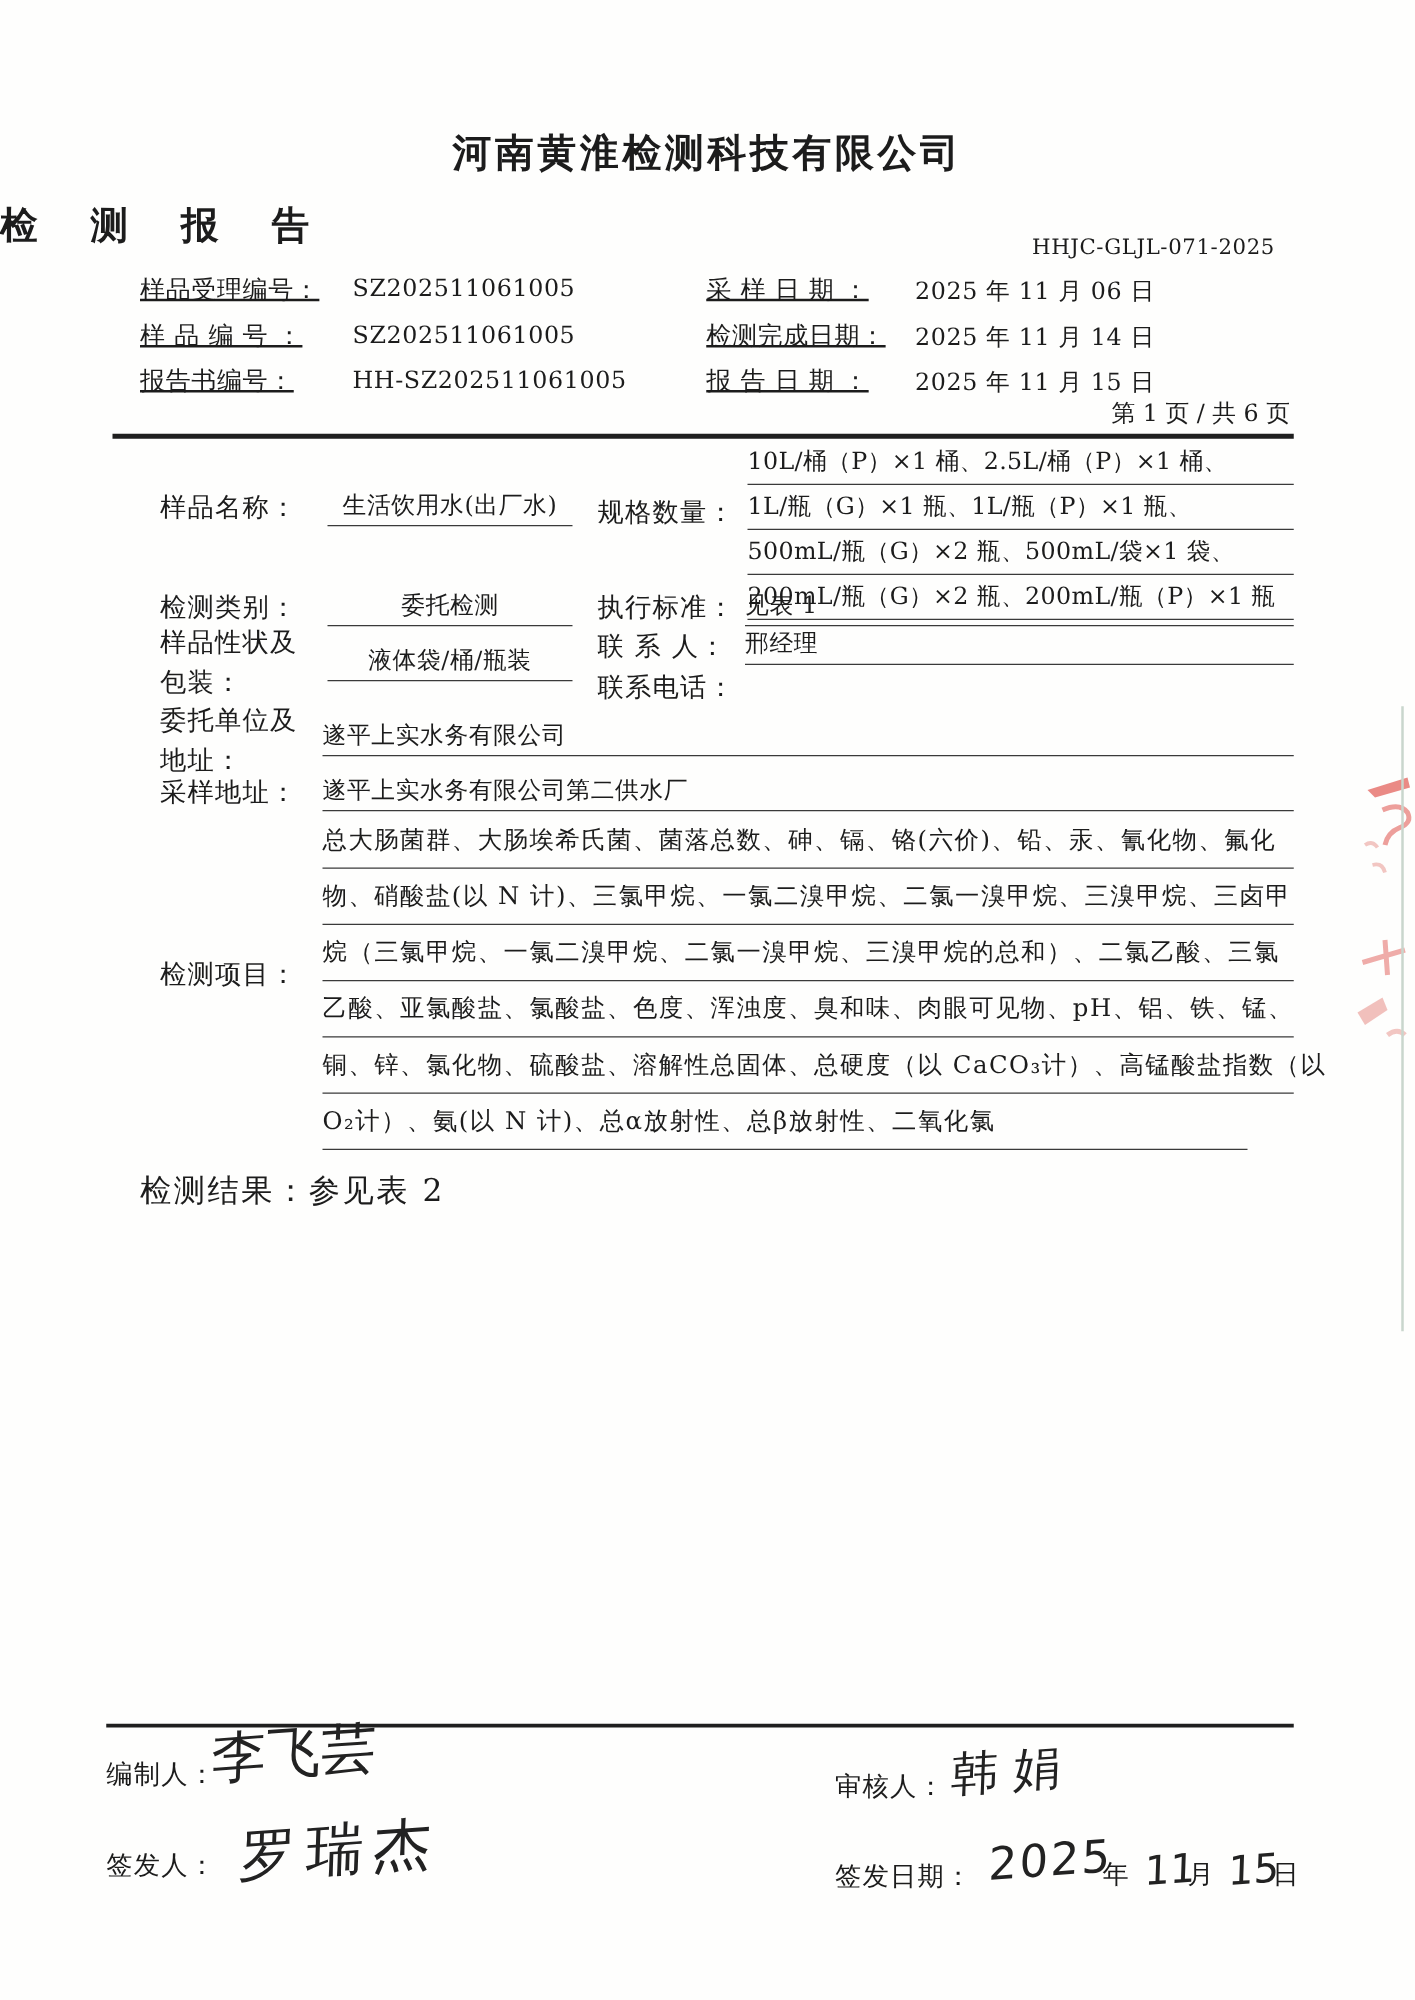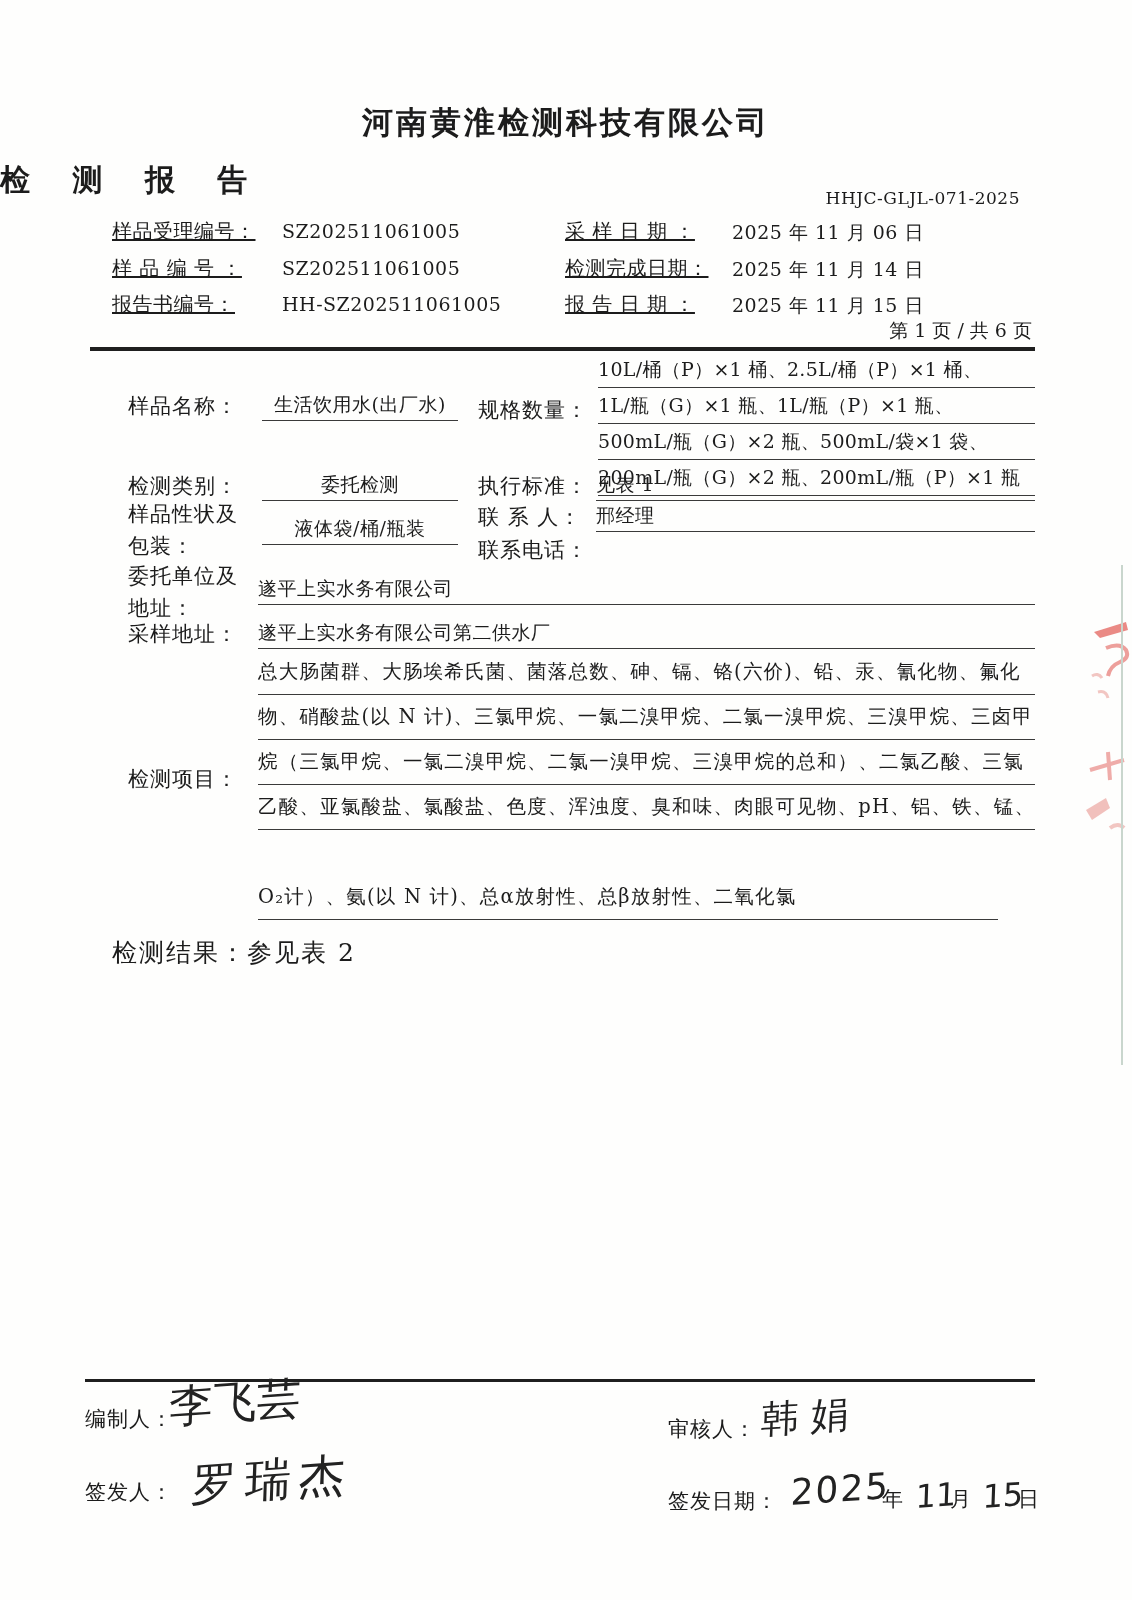--- a/index.html
+++ b/index.html
@@ -80,20 +80,21 @@
   <div class="abs fvalue ul" style="top:572px;left:258px;width:777px;">遂平上实水务有限公司</div>
 
   <div class="abs flabel" style="top:620px;left:128px;">采样地址：</div>
   <div class="abs fvalue ul" style="top:616px;left:258px;width:777px;">遂平上实水务有限公司第二供水厂</div>
 
   <div class="abs flabel" style="top:765px;left:128px;">检测项目：</div>
   <div class="abs itemline ul" style="top:650px;left:258px;width:777px;">总大肠菌群、大肠埃希氏菌、菌落总数、砷、镉、铬(六价)、铅、汞、氰化物、氟化</div>
   <div class="abs itemline ul" style="top:695px;left:258px;width:777px;">物、硝酸盐(以 N 计)、三氯甲烷、一氯二溴甲烷、二氯一溴甲烷、三溴甲烷、三卤甲</div>
   <div class="abs itemline ul" style="top:740px;left:258px;width:777px;">烷（三氯甲烷、一氯二溴甲烷、二氯一溴甲烷、三溴甲烷的总和）、二氯乙酸、三氯</div>
   <div class="abs itemline ul" style="top:785px;left:258px;width:777px;">乙酸、亚氯酸盐、氯酸盐、色度、浑浊度、臭和味、肉眼可见物、pH、铝、铁、锰、</div>
+  <div class="abs itemline ul" style="top:830px;left:258px;width:777px;">铜、锌、氯化物、硫酸盐、溶解性总固体、总硬度（以 CaCO₃计）、高锰酸盐指数（以</div>
   <div class="abs itemline ul" style="top:875px;left:258px;width:740px;">O₂计）、氨(以 N 计)、总α放射性、总β放射性、二氧化氯</div>
 
   <div class="abs result-line" style="top:936px;left:112px;">检测结果：参见表 2</div>
 
   <div class="abs stamp" style="top:618px;left:1086px;width:46px;height:100px;">
     <svg width="46" height="100" viewBox="0 0 46 100">
       <path d="M8 14 L40 4 L42 12 L14 20 Z" fill="#e0544e" opacity=".85"></path>
       <path d="M20 30 q14 -6 20 2 q4 8 -6 12 q-10 4 -12 14" stroke="#e0544e" stroke-width="4" fill="none" opacity=".7"></path>
       <path d="M6 58 q6 -4 10 2 M12 74 q8 -2 10 6" stroke="#e0716a" stroke-width="3" fill="none" opacity=".5"></path>
     </svg>

